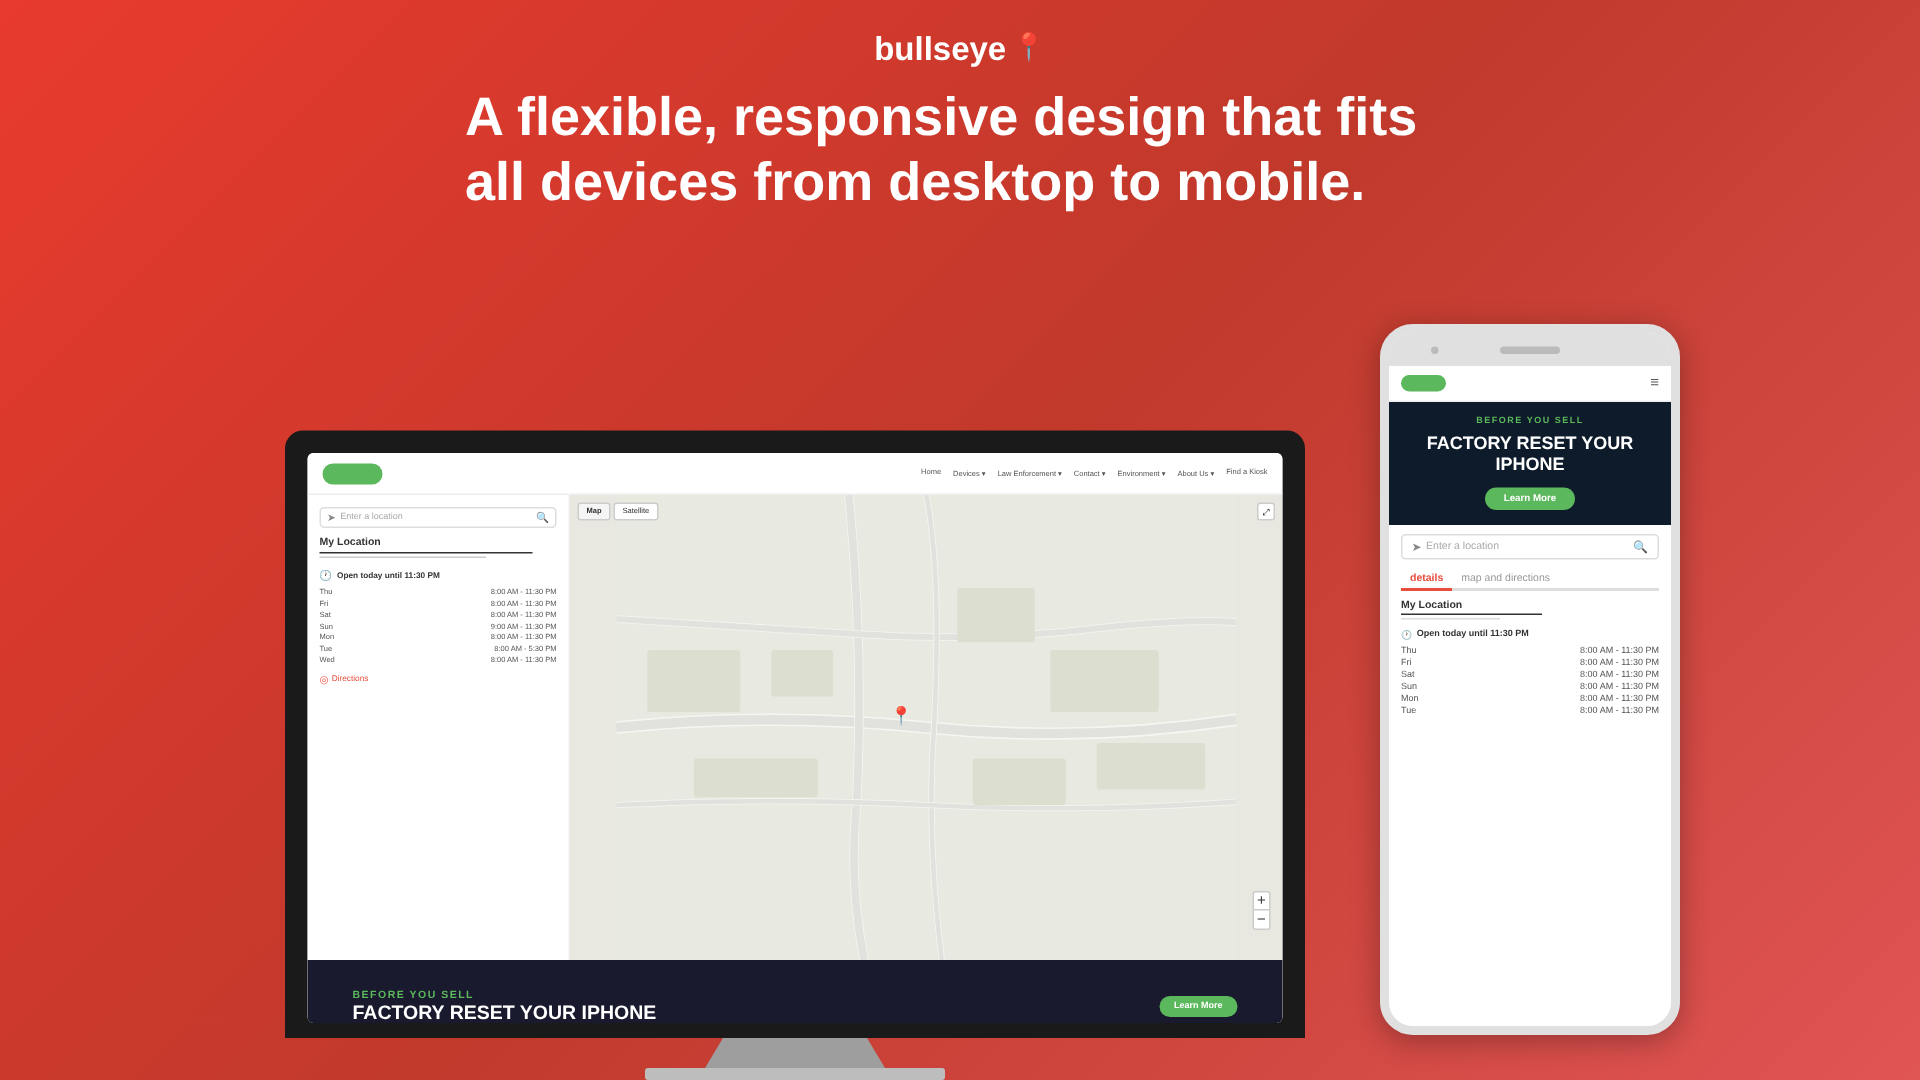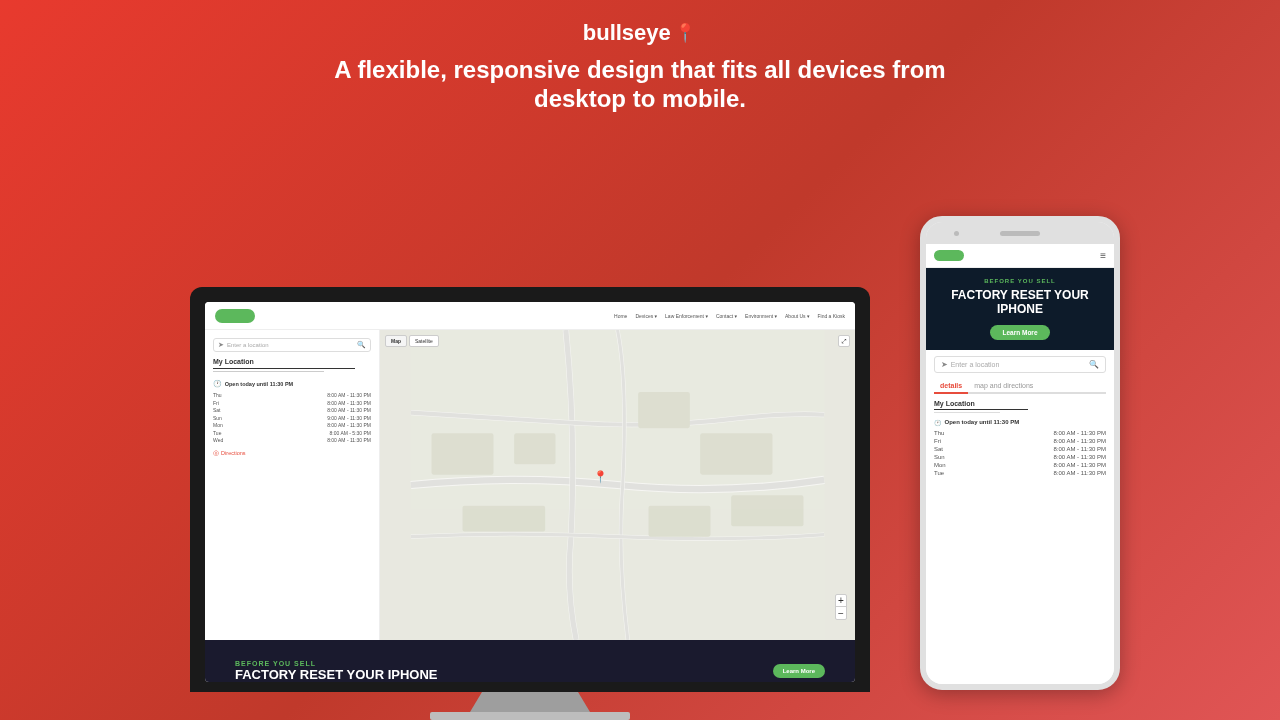--- a/index.html
+++ b/index.html
@@ -18,35 +18,34 @@
     
     .header {
       display: flex;
       flex-direction: column;
       align-items: center;
       padding-top: 20px;
       z-index: 10;
     }
     .logo-area {
       display: flex;
-      align-items: center;
+      align-items: flex-start;
       color: white;
       font-size: 22px;
       font-weight: bold;
       margin-bottom: 10px;
     }
     .logo-area .pin-icon {
       margin-left: 4px;
       font-size: 18px;
     }
     .tagline {
       color: white;
-      font-size: 24px;
+      font-size: 36px;
       font-weight: 800;
-      text-align: center;
       line-height: 1.2;
       max-width: 700px;
       padding: 0 20px;
     }
 
     
     .devices-container {
       position: absolute;
       bottom: 0;
       left: 50%;

